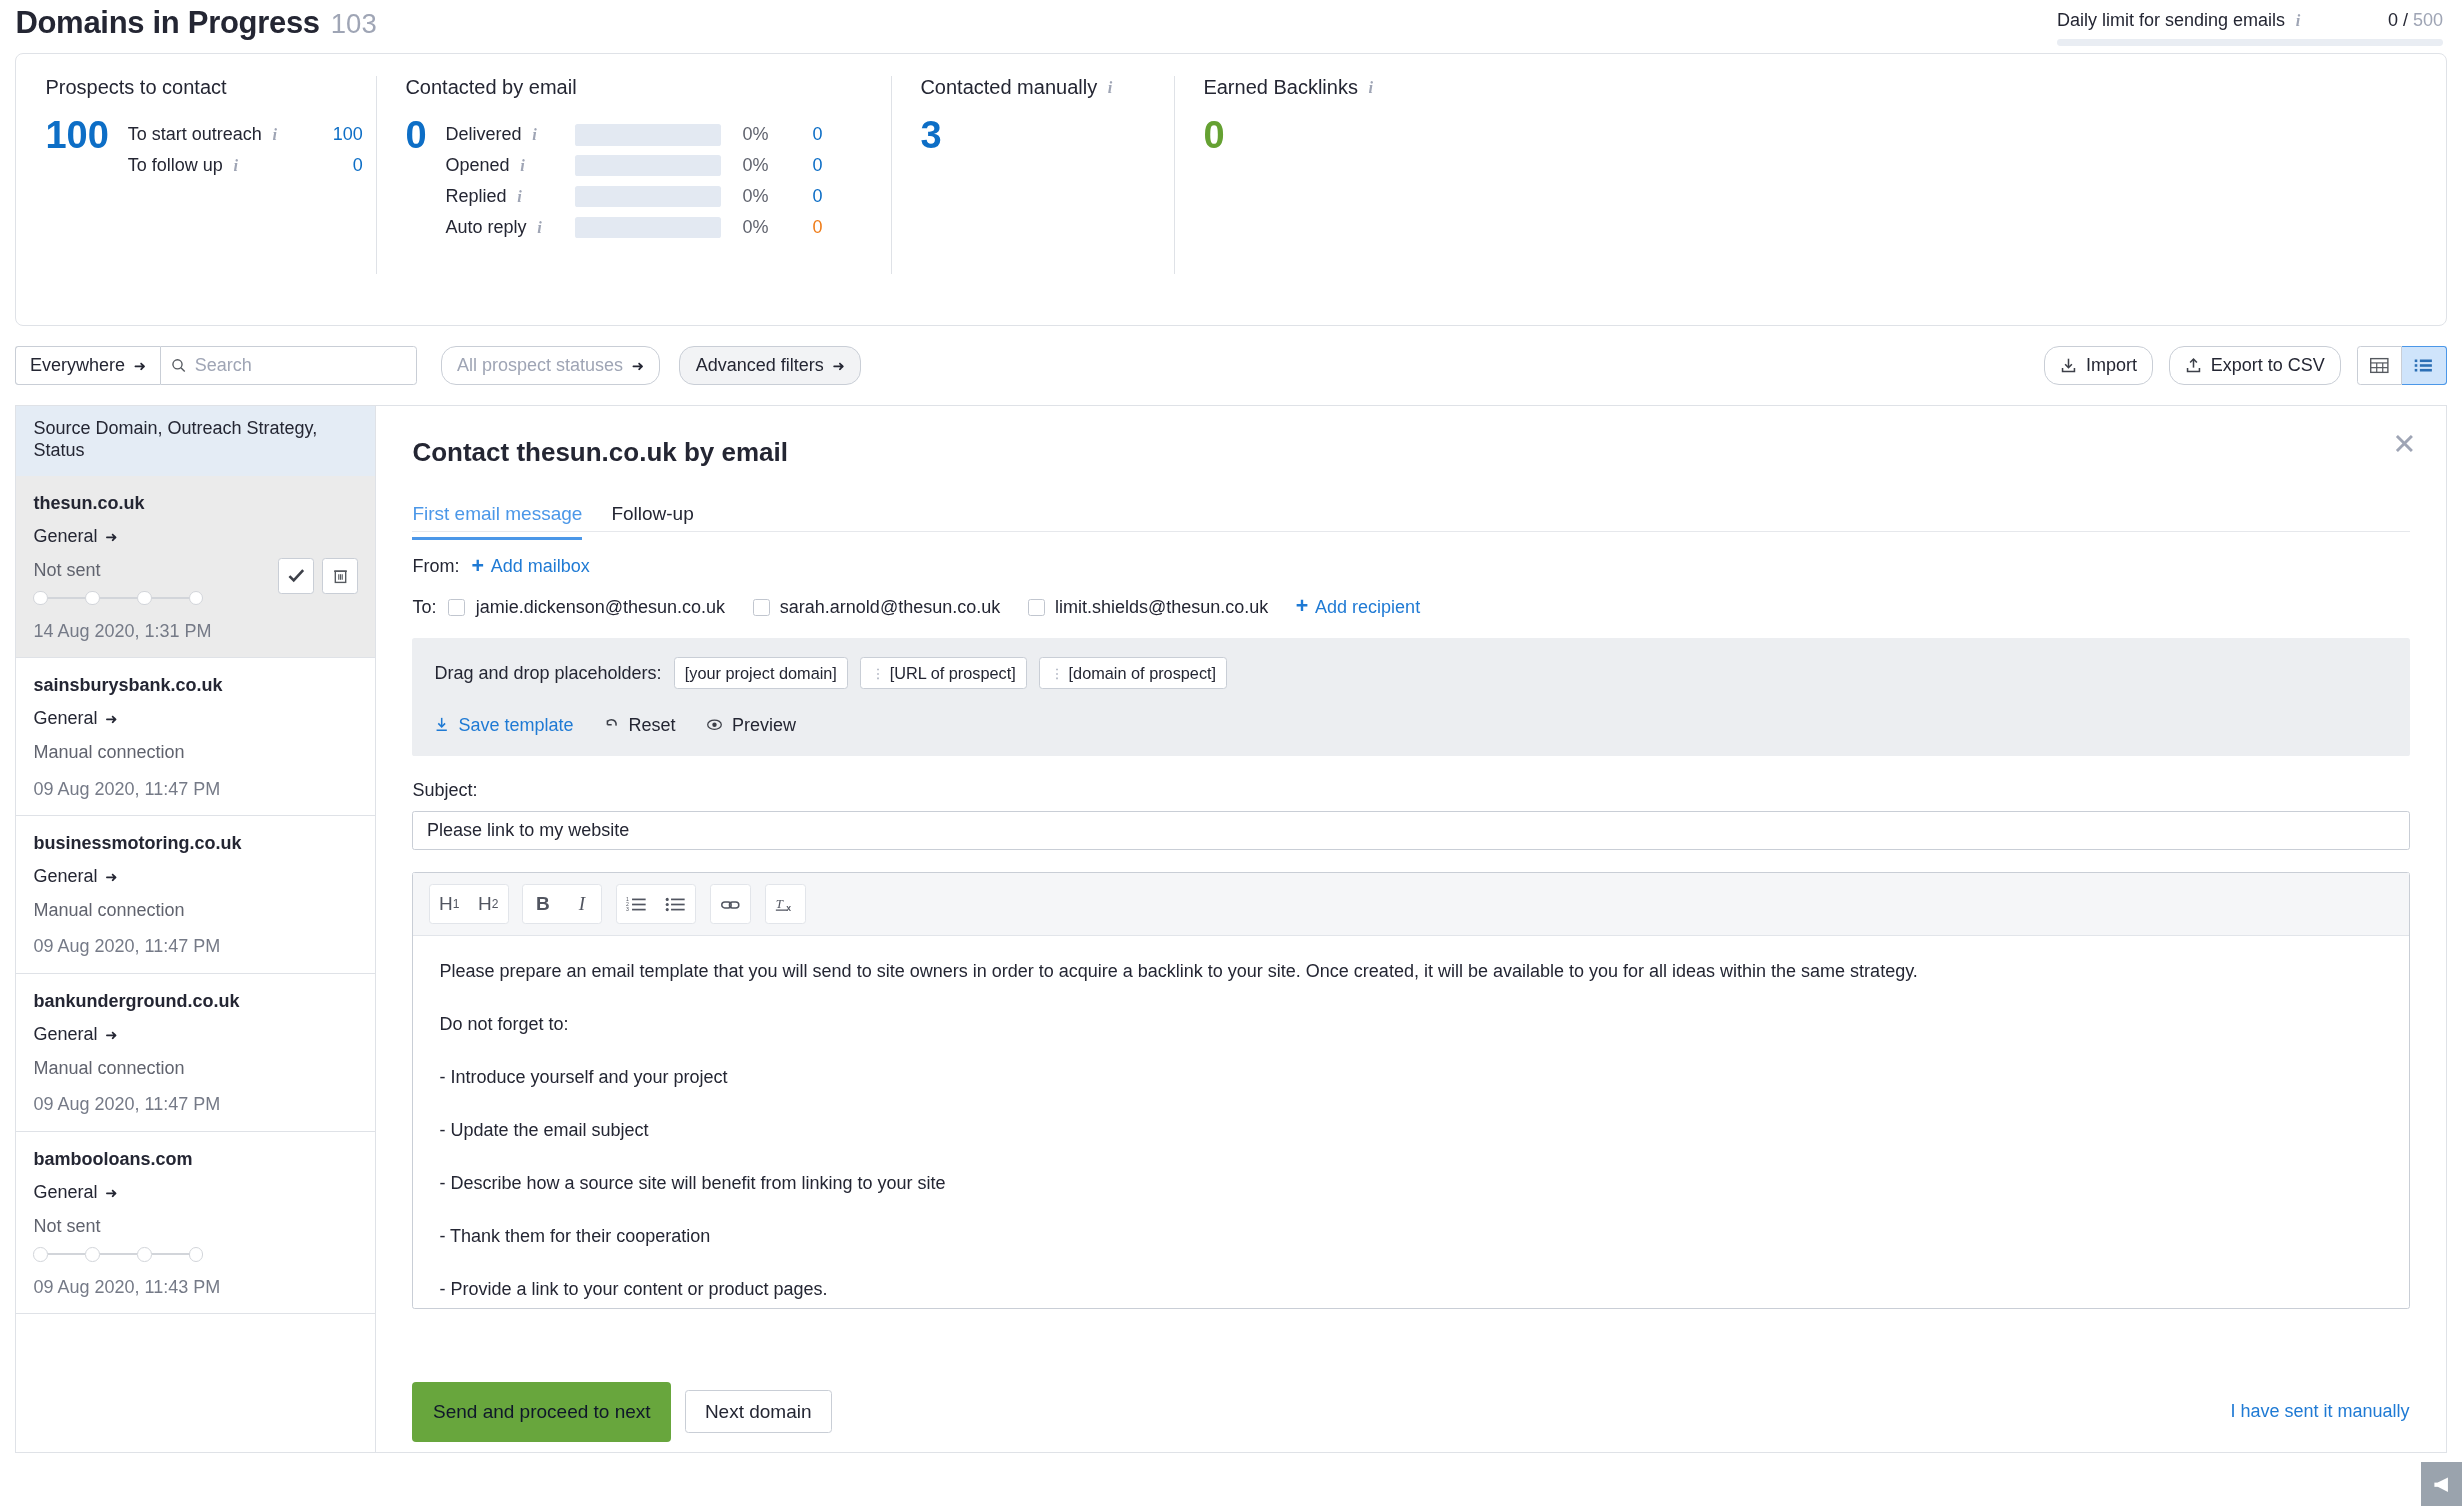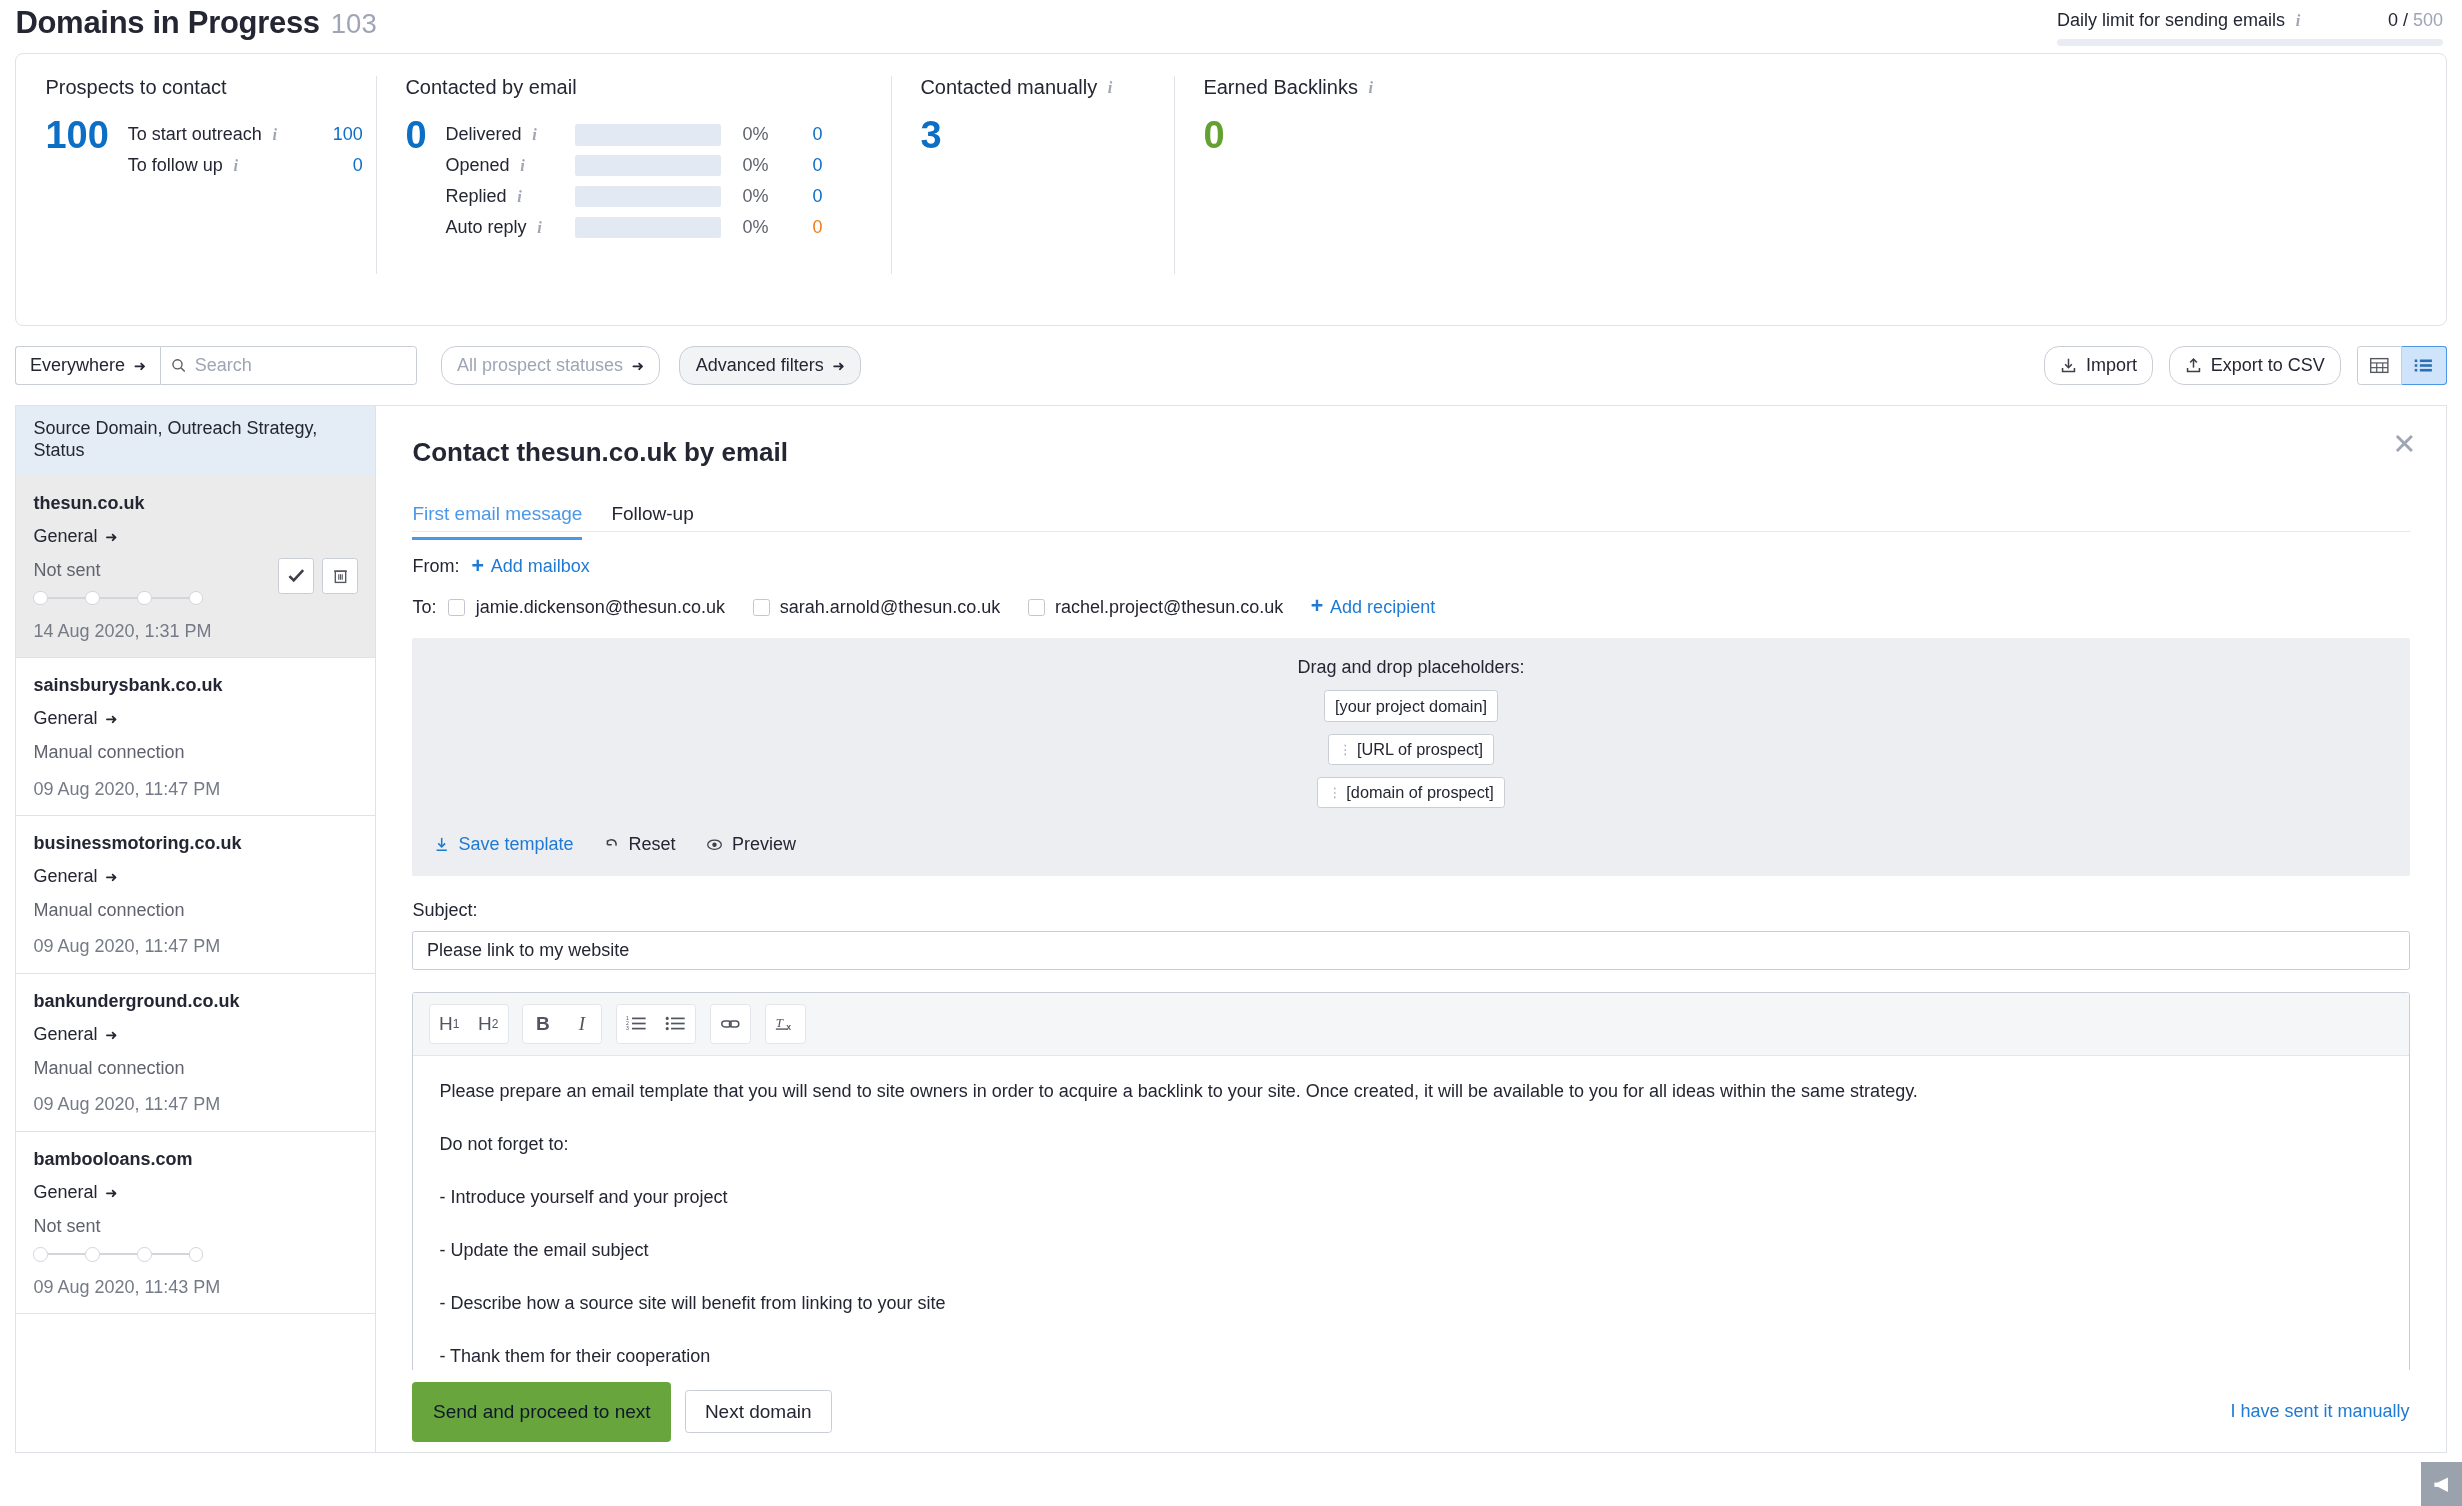--- a/index.html
+++ b/index.html
@@ -240,21 +240,21 @@
     width: 17px; height: 17px; border: 0.9px solid #c1c6cf; border-radius: 2.6px; background: #fff;
     cursor: pointer; flex-shrink: 0;
   }
 
   .placeholders-panel {
     margin-top: 20.6px;
     background: #eceef1;
     border-radius: 2.6px;
     padding: 19px 22px 20.6px 22px;
   }
-  .ph-row { display: flex; align-items: center; gap: 12px; font-size: 18px; flex-direction: column; }
+  .ph-row { display: flex; align-items: center; gap: 12px; font-size: 18px; }
   .ph-chip {
     border: 0.9px solid #c9ced6; border-radius: 3.4px; background: #fff;
     font-size: 16.3px; color: #242633; padding: 5.1px 10.3px;
     display: inline-flex; align-items: center; gap: 6.9px; cursor: grab;
   }
   .grip { color: #9fa5b5; font-size: 13px; letter-spacing: -1.7px; }
   .ph-actions { display: flex; align-items: center; gap: 31px; margin-top: 26px; font-size: 18px; }
   .ph-action { display: inline-flex; align-items: center; gap: 8.6px; cursor: pointer; color: #242633; }
   .ph-action.blue { color: #1f7ad4; }
 
@@ -597,21 +597,21 @@
       <span class="recipient">
         <span class="cbox"></span>
         <span>jamie.dickenson@thesun.co.uk</span>
       </span>
       <span class="recipient">
         <span class="cbox"></span>
         <span>sarah.arnold@thesun.co.uk</span>
       </span>
       <span class="recipient">
         <span class="cbox"></span>
-        <span>rachel.project@thesun.co.uk</span>
+        <span>limit.shields@thesun.co.uk</span>
       </span>
       <span class="link-blue">
         <span class="plus">+</span>
         <span>Add recipient</span>
       </span>
     </div>
 
     <div class="placeholders-panel">
       <div class="ph-row">
         <span>Drag and drop placeholders:</span>

